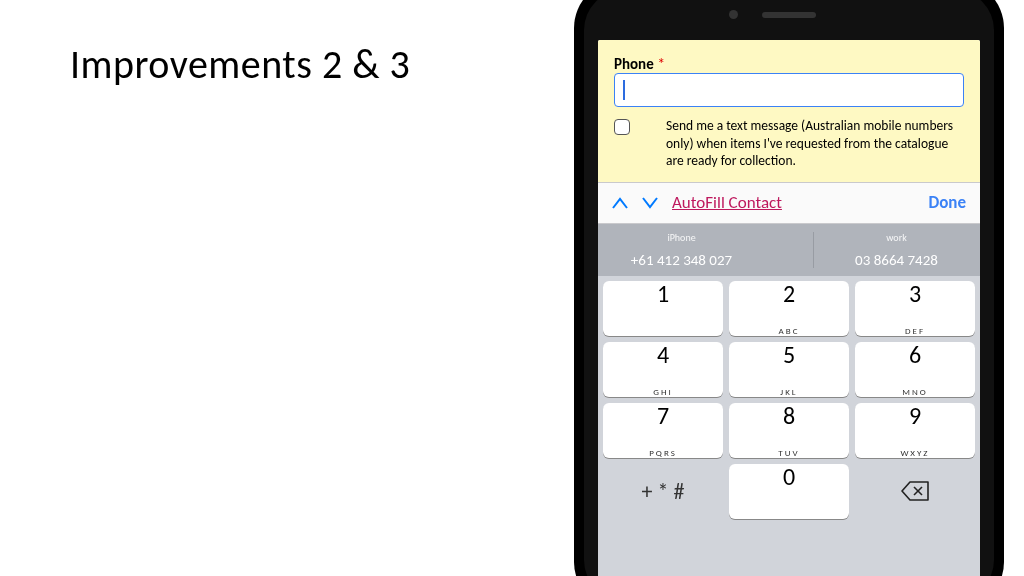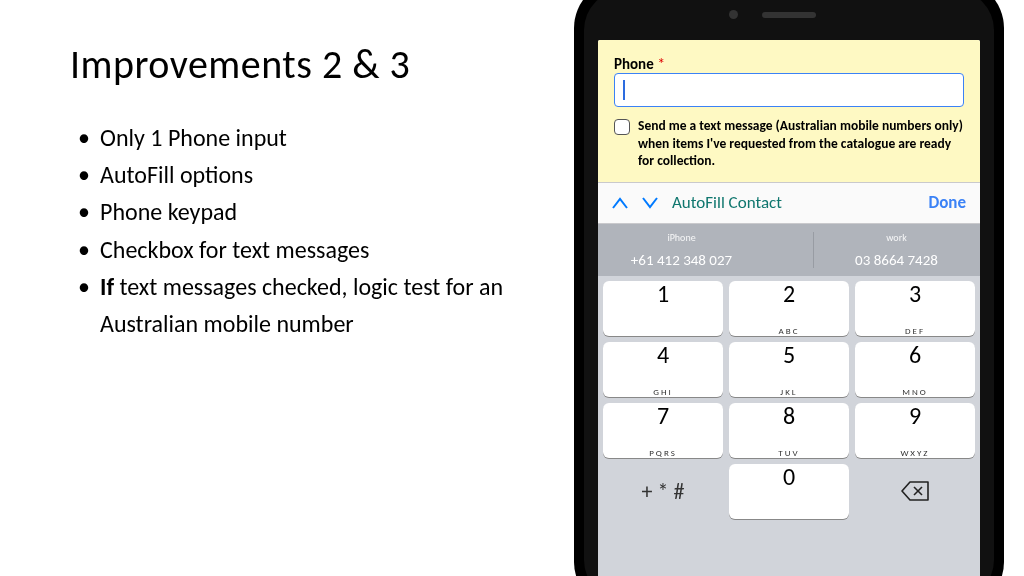--- a/index.html
+++ b/index.html
@@ -19,25 +19,25 @@
   .camera { position: absolute; top: 20px; left: calc(50% - 60px); width: 9px; height: 9px; background: #333; border-radius: 50%; }
   .screen { width: 100%; height: 100%; background: #f3f3f3; border-radius: 2px; overflow: hidden; display: flex; flex-direction: column; }
   
   .form-area { padding: 14px 16px 12px 16px; background: #fef9c3; }
   .field-label { font-size: 15px; font-weight: 700; }
   .req { color: #d00; }
   .input { width: 100%; height: 34px; border: 1.5px solid #3b82f6; border-radius: 4px; background: #fff; padding: 0 8px; font-size: 16px; position: relative; }
   .caret { display: inline-block; width: 1.5px; height: 20px; background: #2d6cdf; margin-top: 6px; }
   .checkbox-row { display: flex; align-items: flex-start; margin-top: 10px; gap: 8px; }
   .checkbox { width: 16px; height: 16px; border: 1.5px solid #555; border-radius: 4px; background: #fff; flex-shrink: 0; margin-top: 2px; }
-  .checkbox-text { font-size: 13.5px; font-weight: 700; line-height: 1.3; }
+  .checkbox-text { font-size: 13.5px; font-weight: 400; line-height: 1.3; margin-left: 28px; }
   
   .toolbar { height: 42px; border-top: 1px solid #c9c9cc; border-bottom: 1px solid #c9c9cc; background: #fafafa; display: flex; align-items: center; padding: 0 14px; font-size: 17px; }
   .tb-arrow { color: #007aff; font-size: 18px; margin-right: 14px; }
-  .tb-link { color: #0f766e; }
+  .tb-link { color: #be185d; text-decoration: underline; }
   .tb-done { margin-left: auto; color: #3b82f6; font-weight: 600; }
   
   .suggest { display: flex; background: #b0b4bb; height: 52px; gap: 48px; }
   .suggest-item { flex: 1; display: flex; flex-direction: column; align-items: center; justify-content: center; color: #fff; position: relative; }
   .suggest-item + .suggest-item::before { content: ""; position: absolute; left: 0; top: 8px; bottom: 8px; width: 1px; background: #989ca3; }
   .suggest-label { font-size: 10px; opacity: 0.9; }
   .suggest-num { font-size: 15px; margin-top: 7px; }
   
   .keypad { flex: 1; background: #d1d4da; padding: 5px; display: grid; grid-template-columns: repeat(3, 1fr); grid-auto-rows: 55px; gap: 6px; }
   .key { background: #fff; border-radius: 6px; box-shadow: 0 1px 0 #888; display: flex; flex-direction: column; align-items: center; justify-content: center; }
@@ -45,27 +45,20 @@
   .key-letters { font-size: 9px; letter-spacing: 2px; color: #333; margin-top: 19px; height: 10px; }
   .key-flat { background: transparent; box-shadow: none; color: #333; font-size: 22px; display:flex; align-items:center; justify-content:center; }
   .backspace-svg { width: 28px; height: 20px; }
 </style>
 </head>
 <body>
 
 <div class="slide">
   <div class="left">
     <div class="title">Improvements 2 &amp; 3</div>
-    <ul class="bullets">
-      <li>Only 1 Phone input</li>
-      <li>AutoFill options</li>
-      <li>Phone keypad</li>
-      <li>Checkbox for text messages</li>
-      <li><span class="bold">If</span><span> text messages checked, logic test for an Australian mobile number</span></li>
-    </ul>
   </div>
 
   <div class="right">
     <div class="phone">
       <div class="phone-inner">
         <div class="camera"></div>
         <div class="speaker"></div>
         <div class="screen">
 
           <div class="form-area">

